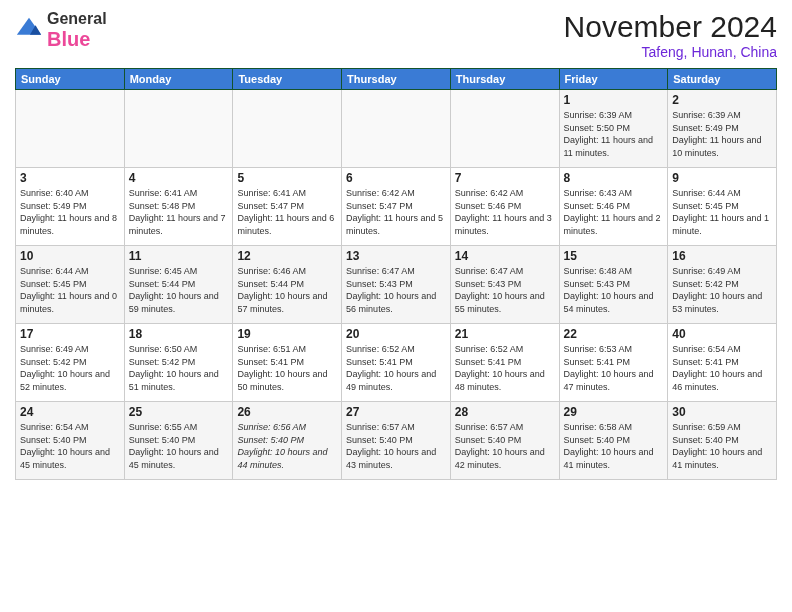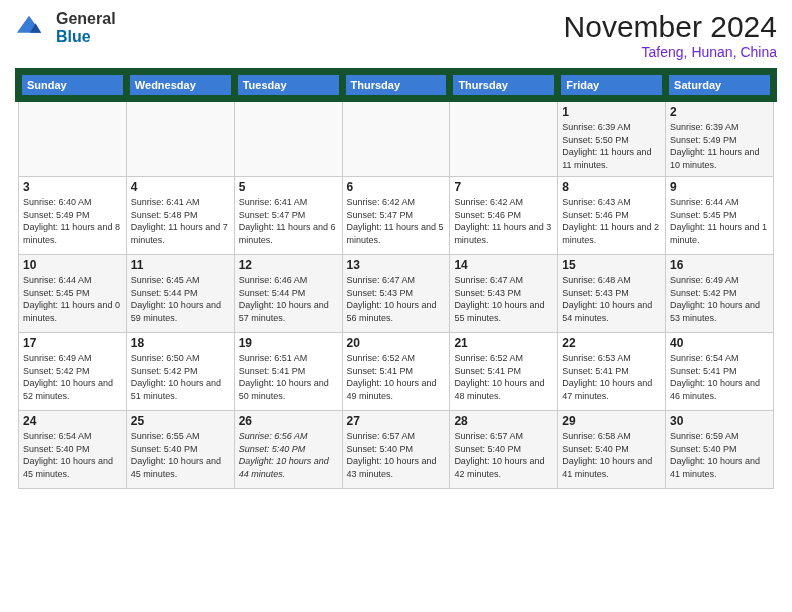--- a/index.html
+++ b/index.html
@@ -16,36 +16,36 @@
     }
     .header-row {
       display: flex;
       justify-content: space-between;
       align-items: flex-start;
       margin-bottom: 8px;
     }
     .logo {
       display: flex;
       align-items: center;
-      gap: 13px;
+      gap: 4px;
     }
     .logo-text {
       display: flex;
       flex-direction: column;
       line-height: 1.1;
     }
     .logo-general {
       font-size: 16px;
       font-weight: bold;
       color: #333;
     }
     .logo-blue {
-      font-size: 16px;
+      font-size: 20px;
       font-weight: bold;
-      color: #0369a1;
+      color: #ec4899;
     }
     .logo-icon {
       width: 28px;
       height: 28px;
     }
     .title-block {
       text-align: right;
     }
     .month-title {
       font-size: 30px;
@@ -61,21 +61,21 @@
       border-collapse: collapse;
       table-layout: fixed;
     }
     thead tr th {
       background-color: #3a7bd5;
       color: white;
       font-size: 11px;
       font-weight: bold;
       padding: 4px 5px;
       text-align: left;
-      border: 7px solid #14532d;
+      border: 1px solid #14532d;
     }
     tbody tr td {
       border: 1px solid #ccc;
       vertical-align: top;
       padding: 3px 4px;
       font-size: 9px;
       color: #333;
       height: 78px;
       background: #fff;
     }
@@ -117,21 +117,21 @@
       <div class="month-title">November 2024</div>
       <div class="location">Tafeng, Hunan, China</div>
     </div>
   </div>
 
   <table>
     <thead>
       <tr>
 
       <th>Sunday</th>
-          <th>Wednesday</th>
+          <th>Monday</th>
           <th>Tuesday</th>
           <th>Thursday</th>
           <th>Thursday</th>
           <th>Friday</th>
           <th>Saturday</th>
         </tr>
     </thead>
     <tbody>
 
     <tr>

